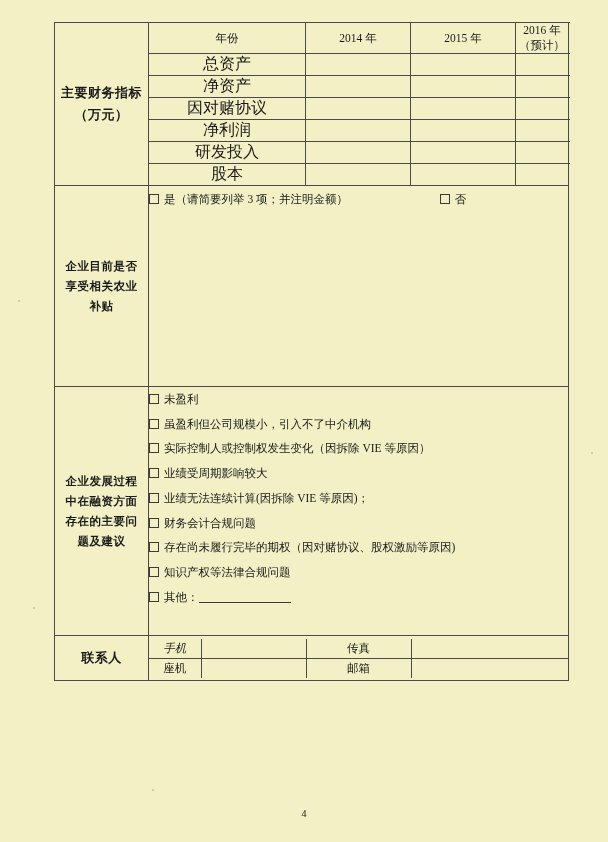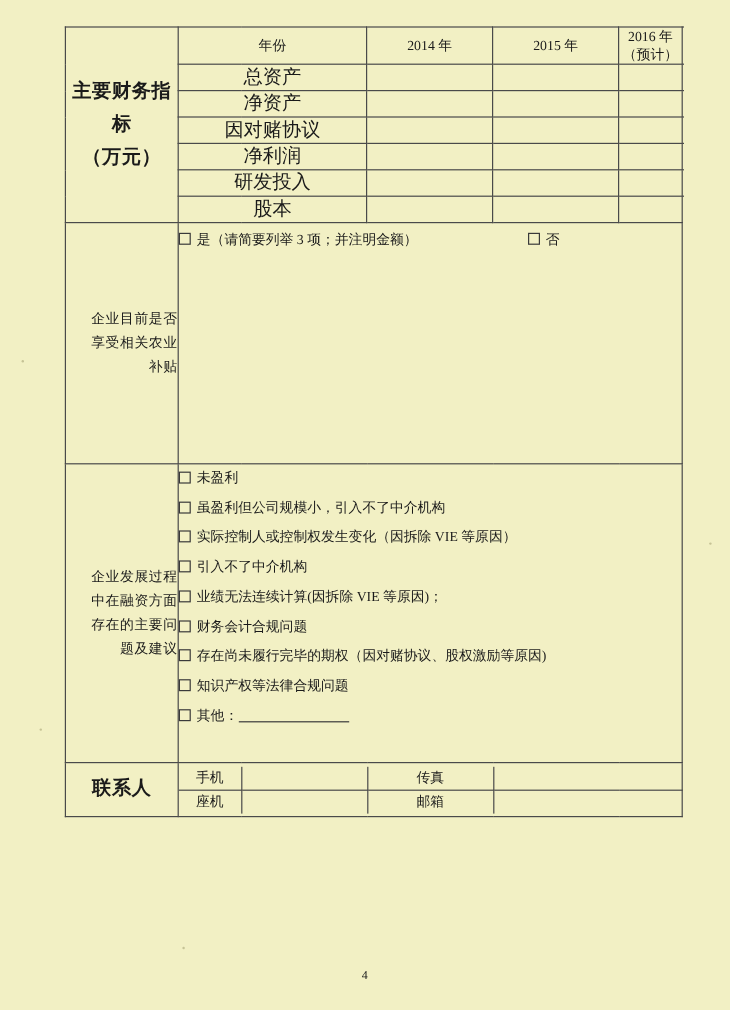--- a/index.html
+++ b/index.html
@@ -33,28 +33,28 @@
     table-layout: fixed;
   }
   table.form td {
     border: 1px solid #4a4a4a;
     vertical-align: middle;
     padding: 0;
   }
   .lbl {
     text-align: center;
     font-weight: bold;
-    font-size: 16px;
+    font-size: 13px;
     line-height: 1.7;
     padding: 4px 6px;
     letter-spacing: 0.5px;
   }
   .lbl-left {
-    text-align: right;
-    font-weight: normal;
+    text-align: center;
+    font-weight: bold;
     font-size: 11.5px;
     line-height: 1.75;
     padding: 4px 8px;
     letter-spacing: 0.5px;
   }
   .hd {
     text-align: center;
     font-size: 11.5px;
     padding: 3px 2px;
     height: 20px;
@@ -223,21 +223,21 @@
         <td class="lbl-left" style="height:248px;">
           <div>企业发展过程</div>
           <div>中在融资方面</div>
           <div>存在的主要问</div>
           <div>题及建议</div>
         </td>
         <td colspan="5" class="cell-pad" style="vertical-align:top;margin-left:32px;">
           <div class="opt-line"><span class="chk"></span><span>未盈利</span></div>
           <div class="opt-line"><span class="chk"></span><span>虽盈利但公司规模小，引入不了中介机构</span></div>
           <div class="opt-line"><span class="chk"></span><span>实际控制人或控制权发生变化（因拆除 VIE 等原因）</span></div>
-          <div class="opt-line"><span class="chk"></span><span>引入不了中介机构</span></div>
+          <div class="opt-line"><span class="chk"></span><span>业绩受周期影响较大</span></div>
           <div class="opt-line"><span class="chk"></span><span>业绩无法连续计算(因拆除 VIE 等原因)；</span></div>
           <div class="opt-line"><span class="chk"></span><span>财务会计合规问题</span></div>
           <div class="opt-line"><span class="chk"></span><span>存在尚未履行完毕的期权（因对赌协议、股权激励等原因)</span></div>
           <div class="opt-line"><span class="chk"></span><span>知识产权等法律合规问题</span></div>
           <div class="opt-line"><span class="chk"></span><span>其他：</span><span class="ul-blank"></span></div>
         </td>
       </tr>
 
       <tr>
         <td class="lbl" style="height:44px;">联系人</td>
@@ -245,21 +245,21 @@
           <table class="contact-tbl">
             <colgroup>
               <col style="width:52px">
               <col style="width:105px">
               <col style="width:105px">
               <col style="width:105px">
               <col style="width:53px">
             </colgroup>
             <tbody>
                   <tr>
-              <td style="border-top:none;border-left:none;">手机</td>
+              <td style="border-top:none;border-left:none;font-style:italic;">手机</td>
               <td style="border-top:none;"></td>
               <td style="border-top:none;">传真</td>
               <td colspan="2" style="border-top:none;border-right:none;"></td>
             </tr>
             <tr>
               <td style="border-bottom:none;border-left:none;">座机</td>
               <td style="border-bottom:none;"></td>
               <td style="border-bottom:none;text-align:center;">邮箱</td>
               <td colspan="2" style="border-bottom:none;border-right:none;"></td>
             </tr>

